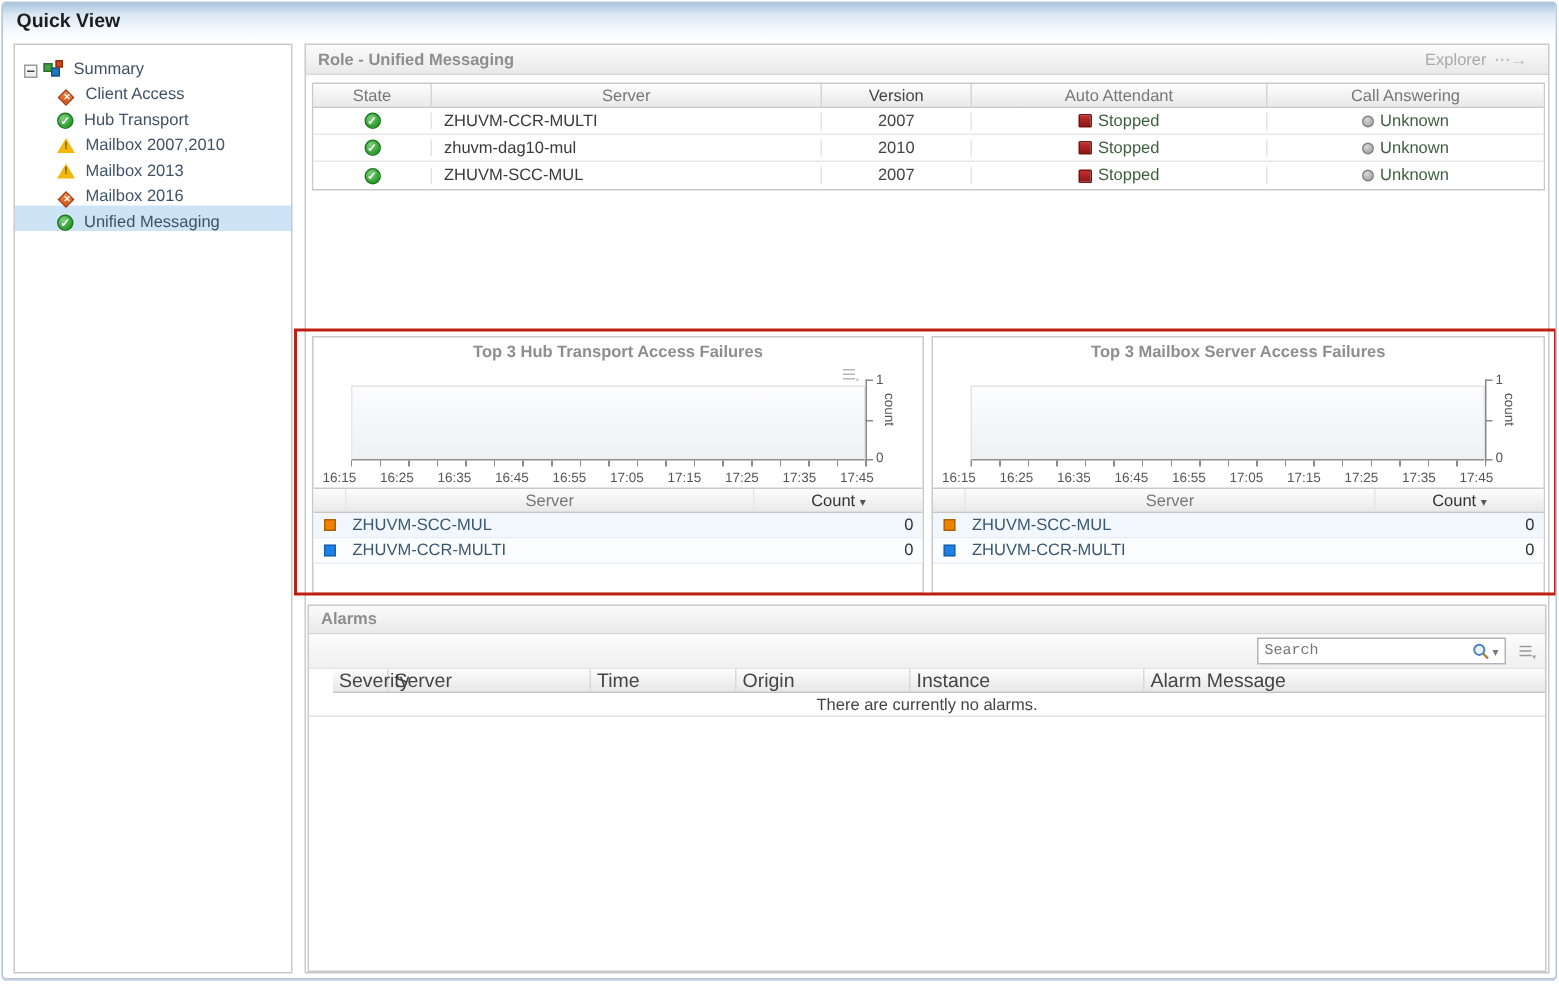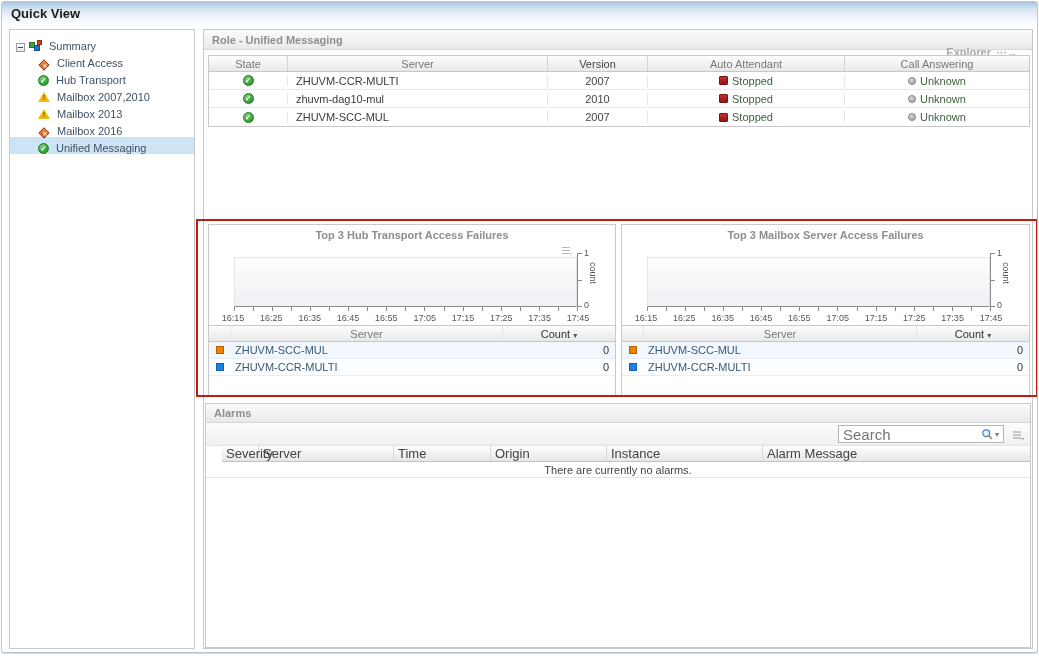--- a/index.html
+++ b/index.html
@@ -32,21 +32,21 @@
   .icon-diamond .x { position:absolute; left:-1px; top:-2px; width:10px; height:10px; transform:rotate(-45deg); color:#fff; font-size:6px; line-height:10px; text-align:center; font-weight:bold; }
   .icon-warn { width:12px; height:11px; position:relative; flex:0 0 auto; display:inline-block; }
   .icon-warn .tri { position:absolute; left:0; top:0; width:0; height:0; border-left:6px solid transparent; border-right:6px solid transparent; border-bottom:10px solid #f2b90c; }
   .icon-warn .bang { position:absolute; left:0; top:2px; width:12px; text-align:center; font-size:7px; font-weight:bold; color:#6b4e00; }
   .icon-stopped { width:9px; height:9px; border-radius:1px; background:linear-gradient(#c53030,#8e1515); border:1px solid #7a1010; display:inline-block; flex:0 0 auto; }
   .icon-unknown { width:8px; height:8px; border-radius:50%; background:radial-gradient(circle at 35% 30%,#d8d8d8,#9a9a9a); border:1px solid #828282; display:inline-block; flex:0 0 auto; }
 
   
   .main-panel { left:201px; top:27px; width:830px; height:620px; }
   .main-header { height:20px; line-height:20px; background:linear-gradient(#fbfbfb,#e9e9e9); border-bottom:1px solid #d6d6d6; color:#8e8e8e; font-weight:bold; font-size:11px; padding:0 8px; position:relative; }
-  .explorer { position:absolute; right:14px; top:12px; font-weight:bold; color:#a9a9a9; font-size:11px; cursor:pointer; }
+  .explorer { position:absolute; right:14px; top:0; font-weight:normal; color:#a9a9a9; font-size:11px; cursor:pointer; }
   .explorer .arrow { color:#b5b5b5; margin-left:5px; }
 
   
   .servers-table { position:absolute; left:4px; top:25px; width:822px; border:1px solid #c9c9c9; font-size:11px; }
   .t-head { display:flex; height:16px; line-height:16px; background:linear-gradient(#fdfdfd,#e9e9e9); border-bottom:1px solid #c8c8c8; color:#777; }
   .t-row { display:flex; height:18px; align-items:center; border-bottom:1px solid #e8e8e8; background:#fff; }
   .t-row:last-child { border-bottom:none; }
   .st-c1 { width:79px; text-align:center; display:flex; justify-content:center; align-items:center; }
   .st-c2 { width:260px; padding-left:8px; color:#3a3a3a; }
   .st-c3 { width:100px; text-align:center; color:#444; }
@@ -58,21 +58,21 @@
   .status-text { color:#3c5f3c; }
 
   
   .chart-panel { position:absolute; top:194px; height:172px; border:1px solid #c9c9c9; background:#fff; }
   .chart-left { left:4px; width:408px; }
   .chart-right { left:417px; width:409px; }
   .chart-title { position:absolute; top:4px; left:0; right:0; text-align:center; font-size:11px; font-weight:bold; color:#8e8e8e; }
   .plot { position:absolute; left:25px; top:32px; width:343px; height:50px; background:linear-gradient(#fdfdfe,#eef0f4); border:1px solid #e3e3e8; border-bottom:1px solid #8f8f8f; }
   .xticks { position:absolute; left:25px; top:82px; width:344px; height:4px; background:repeating-linear-gradient(90deg,#8a8a8a 0,#8a8a8a 1px,transparent 1px,transparent 19.05px); }
   .xlabels { position:absolute; left:6px; top:88px; width:381px; display:flex; justify-content:space-between; }
-  .xlabels span { width:36px; text-align:center; font-size:9px; color:#555; }
+  .xlabels span { width:36px; font-size:9px; color:#555; }
   .yaxis-line { position:absolute; left:368px; top:28px; width:1px; height:55px; background:#8a8a8a; }
   .ytick { position:absolute; left:368px; width:5px; height:1px; background:#8a8a8a; }
   .ylab { position:absolute; left:375px; font-size:9px; color:#555; }
   .ylabel-count { position:absolute; left:379px; top:37px; font-size:9px; color:#555; writing-mode:vertical-rl; }
   .menu-icon { position:absolute; right:41px; top:18px; cursor:pointer; opacity:.8; }
 
   .chart-table { position:absolute; left:0; right:0; top:100px; border-top:1px solid #c9c9c9; font-size:11px; }
   .ct-head { display:flex; height:16px; line-height:16px; background:linear-gradient(#fdfdfd,#e9e9e9); border-bottom:1px solid #c8c8c8; color:#777; }
   .ct-row { display:flex; height:17px; align-items:center; border-bottom:1px solid #e7eef5; }
   .ct-row.r0 { background:#f1f7fc; }
@@ -87,21 +87,21 @@
   .swatch.orange { background:#ef8200; }
   .swatch.blue { background:#1c80e8; }
 
   
   .red-box { position:absolute; left:194px; top:217px; width:842px; height:178px; border:2px solid #bf1e15; z-index:6; pointer-events:none; }
 
   
   .alarms-panel { position:absolute; left:1px; top:373px; width:826px; height:245px; border:1px solid #c9c9c9; background:#fff; }
   .alarms-toolbar { height:23px; background:linear-gradient(#fcfcfc,#f0f0f0); position:relative; border-bottom:1px solid #e4e4e4; }
   .search-box { position:absolute; right:26px; top:2px; width:166px; height:18px; border:1px solid #b5b5b5; background:#fff; display:flex; align-items:center; }
-  .search-box input { flex:1; border:none; outline:none; font-size:15px; color:#555; padding:0 4px; font-family:Liberation Sans, sans-serif; background:transparent; min-width:0; }
+  .search-box input { flex:1; border:none; outline:none; font-size:10px; color:#555; padding:0 4px; font-family:Liberation Mono, monospace; background:transparent; min-width:0; }
   .search-caret { font-size:8px; color:#777; padding:0 4px 0 1px; cursor:pointer; }
   .customizer { position:absolute; right:5px; top:5px; cursor:pointer; }
   .a-head { display:flex; height:16px; line-height:16px; background:linear-gradient(#fdfdfd,#e7e7e7); border-bottom:1px solid #c3c3c3; color:#444; font-size:13px;margin-left:16px; }
   .a-head > div { padding-left:4px; border-right:1px solid #d9d9d9; }
   .a-c1 { width:37px; } .a-c2 { width:135px; } .a-c3 { width:97px; } .a-c4 { width:116px; } .a-c5 { width:156px; } .a-c6 { flex:1; border-right:none !important; }
   .a-empty { height:16px; line-height:16px; text-align:center; font-size:11px; color:#444; border-bottom:1px solid #e4e4e4; }
 </style>
 </head>
 <body>
 

